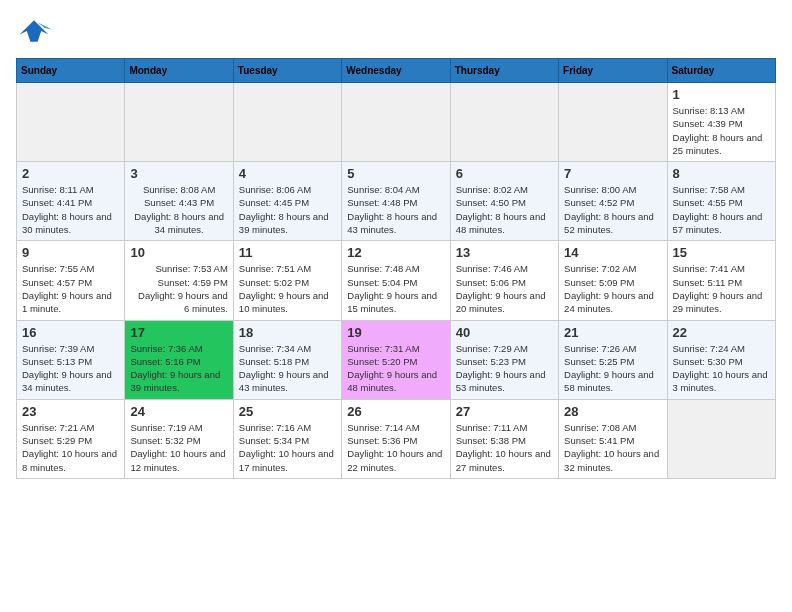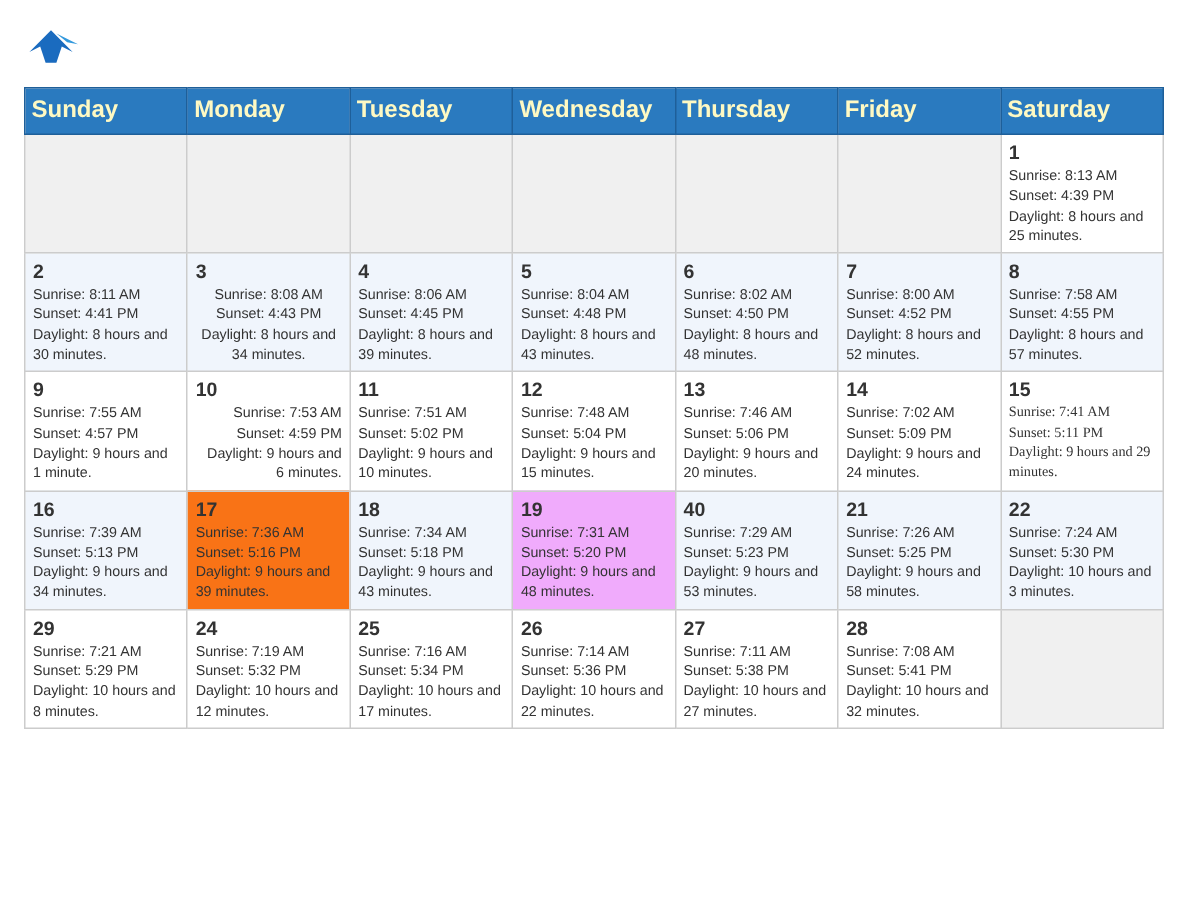--- a/index.html
+++ b/index.html
@@ -37,22 +37,22 @@
       font-size: 18px;
       color: #555;
     }
     table {
       width: 100%;
       border-collapse: collapse;
       table-layout: fixed;
     }
     th {
       background-color: #2a7abf;
-      color: #fef9c3;
-      font-size: 16px;
+      color: #000000;
+      font-size: 10px;
       font-weight: bold;
       padding: 6px 4px;
       text-align: left;
       border: 1px solid #1e5f99;
     }
     td {
       border: 1px solid #ccc;
       vertical-align: top;
       padding: 4px 5px;
       height: 78px;
@@ -202,33 +202,33 @@
 Daylight: 9 hours and 20 minutes.</div>
         </td>
         <td>
           <span class="day-num">14</span>
           <div class="day-info" style="white-space: pre-line;">Sunrise: 7:02 AM
 Sunset: 5:09 PM
 Daylight: 9 hours and 24 minutes.</div>
         </td>
         <td>
           <span class="day-num">15</span>
-          <div class="day-info" style="white-space: pre-line; font-family: Liberation Serif, serif;">Sunrise: 7:41 AM
+          <div class="day-info" style="white-space: pre-line;">Sunrise: 7:41 AM
 Sunset: 5:11 PM
 Daylight: 9 hours and 29 minutes.</div>
         </td>
       </tr>
       <tr>
         <td style="background: rgb(240, 245, 252);">
           <span class="day-num">16</span>
           <div class="day-info" style="white-space: pre-line;">Sunrise: 7:39 AM
 Sunset: 5:13 PM
 Daylight: 9 hours and 34 minutes.</div>
         </td>
-        <td style="background: #f97316;">
+        <td style="background: #22c55e;">
           <span class="day-num">17</span>
           <div class="day-info" style="white-space: pre-line;">Sunrise: 7:36 AM
 Sunset: 5:16 PM
 Daylight: 9 hours and 39 minutes.</div>
         </td>
         <td style="background: rgb(240, 245, 252);">
           <span class="day-num">18</span>
           <div class="day-info" style="white-space: pre-line;">Sunrise: 7:34 AM
 Sunset: 5:18 PM
 Daylight: 9 hours and 43 minutes.</div>
@@ -253,21 +253,21 @@
         </td>
         <td style="background: rgb(240, 245, 252);">
           <span class="day-num">22</span>
           <div class="day-info" style="white-space: pre-line;">Sunrise: 7:24 AM
 Sunset: 5:30 PM
 Daylight: 10 hours and 3 minutes.</div>
         </td>
       </tr>
       <tr>
         <td>
-          <span class="day-num">29</span>
+          <span class="day-num">23</span>
           <div class="day-info" style="white-space: pre-line;">Sunrise: 7:21 AM
 Sunset: 5:29 PM
 Daylight: 10 hours and 8 minutes.</div>
         </td>
         <td>
           <span class="day-num">24</span>
           <div class="day-info" style="white-space: pre-line;">Sunrise: 7:19 AM
 Sunset: 5:32 PM
 Daylight: 10 hours and 12 minutes.</div>
         </td>

